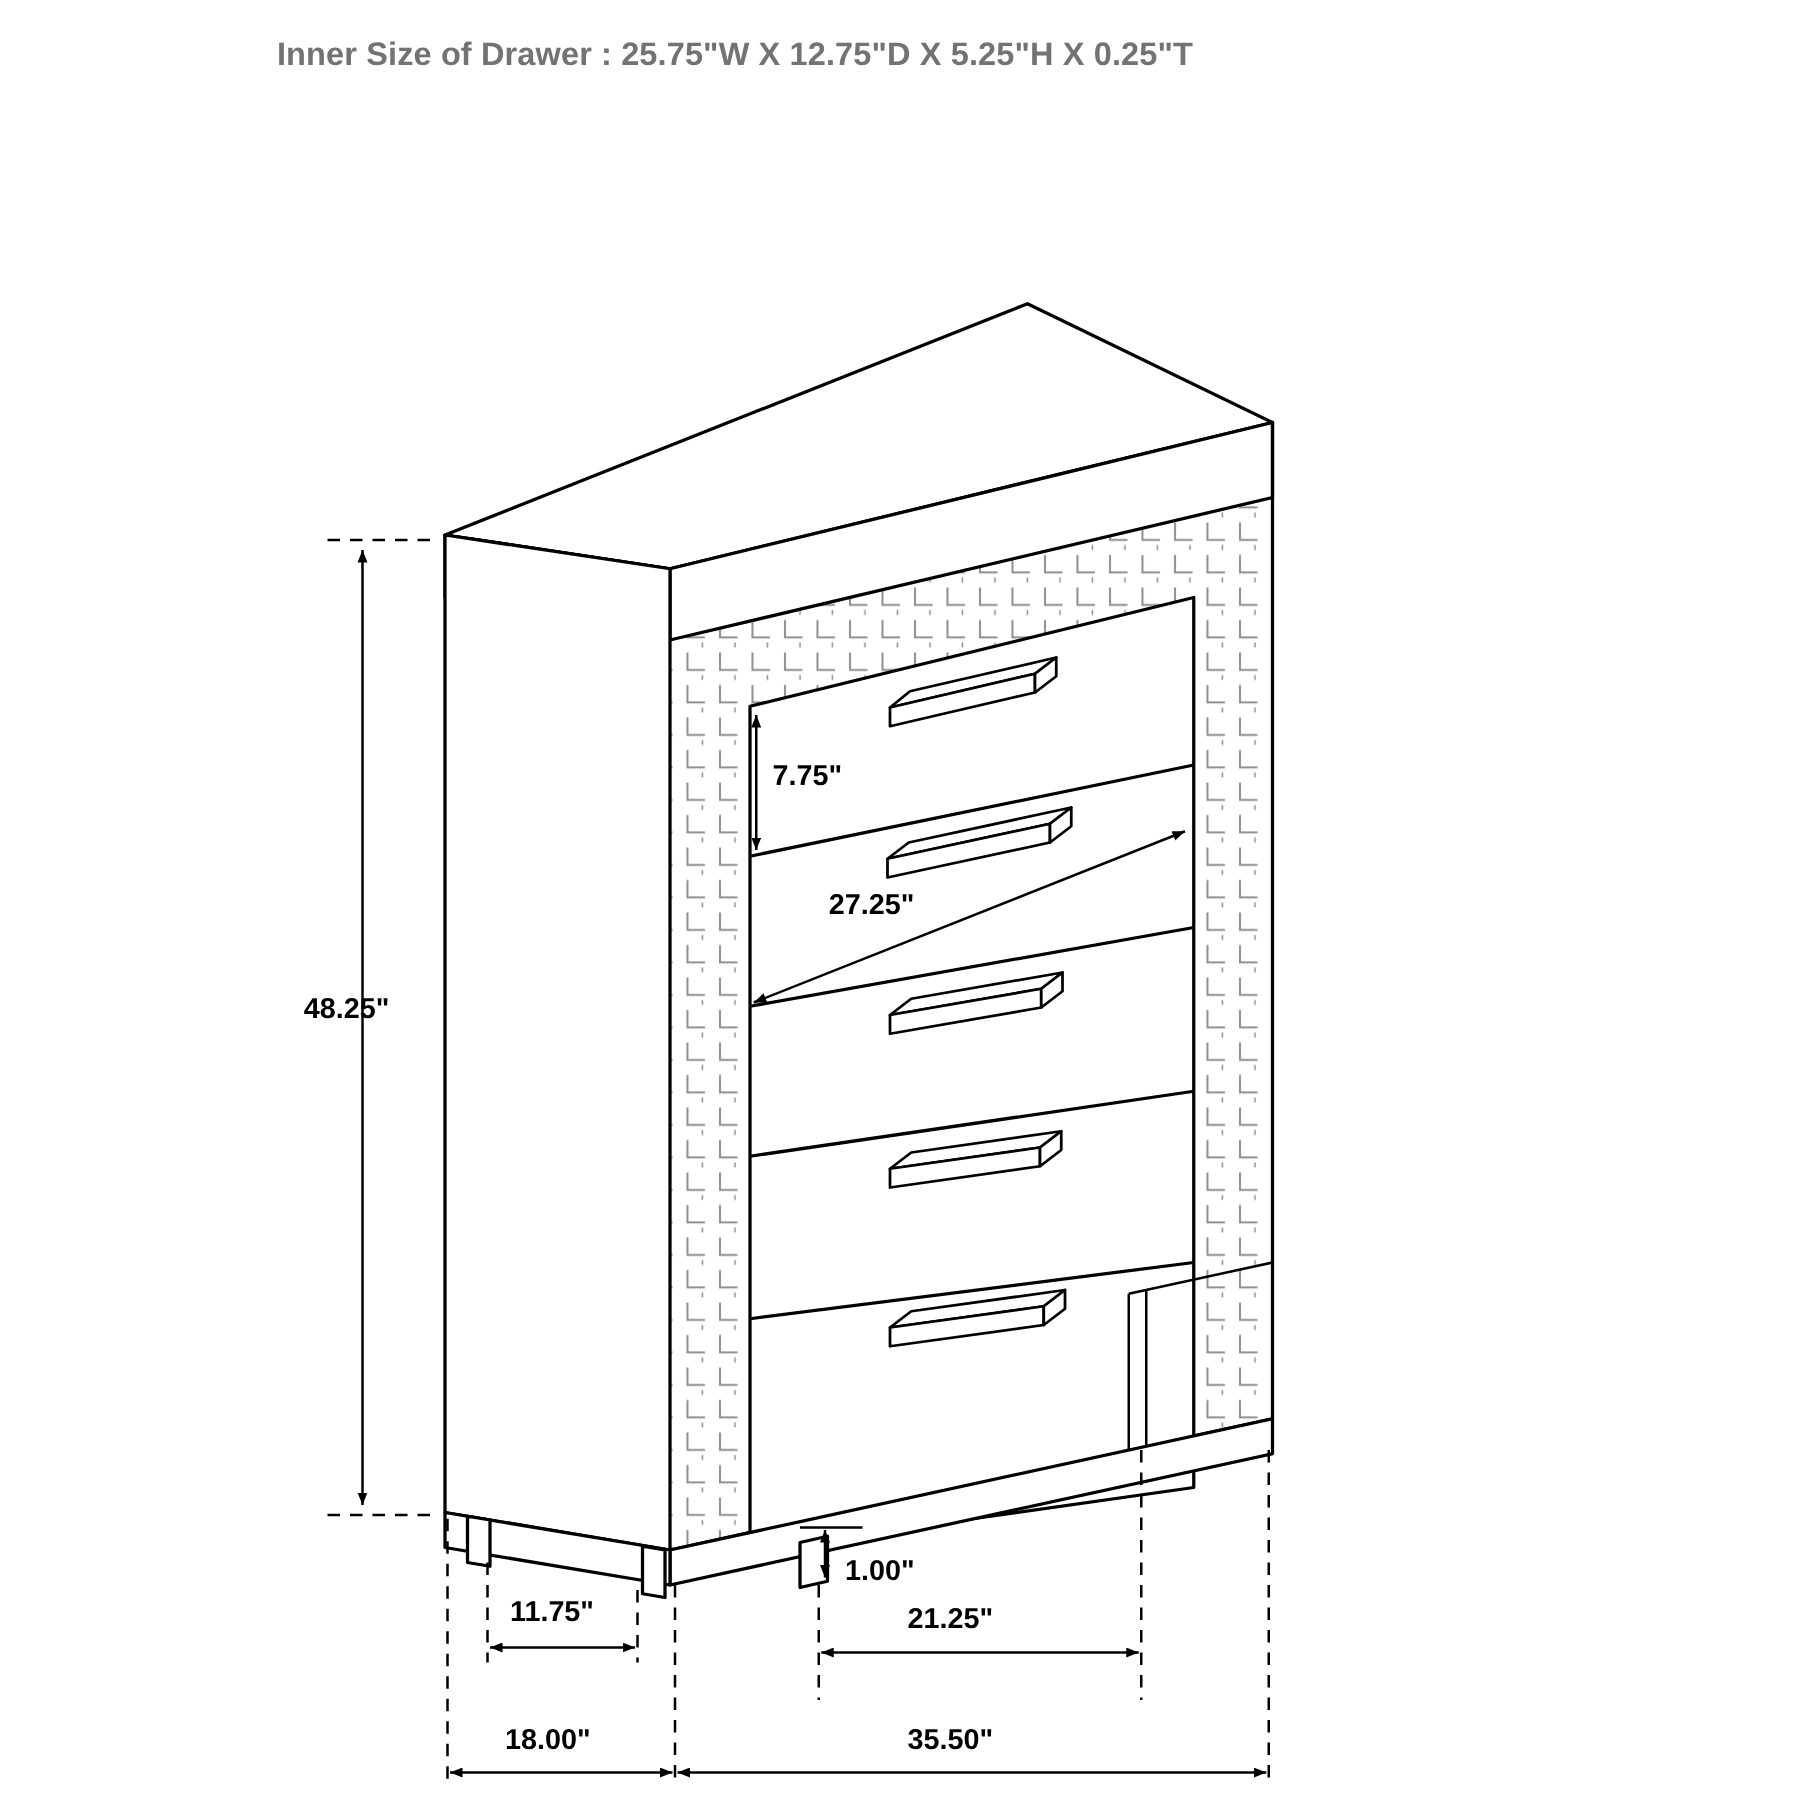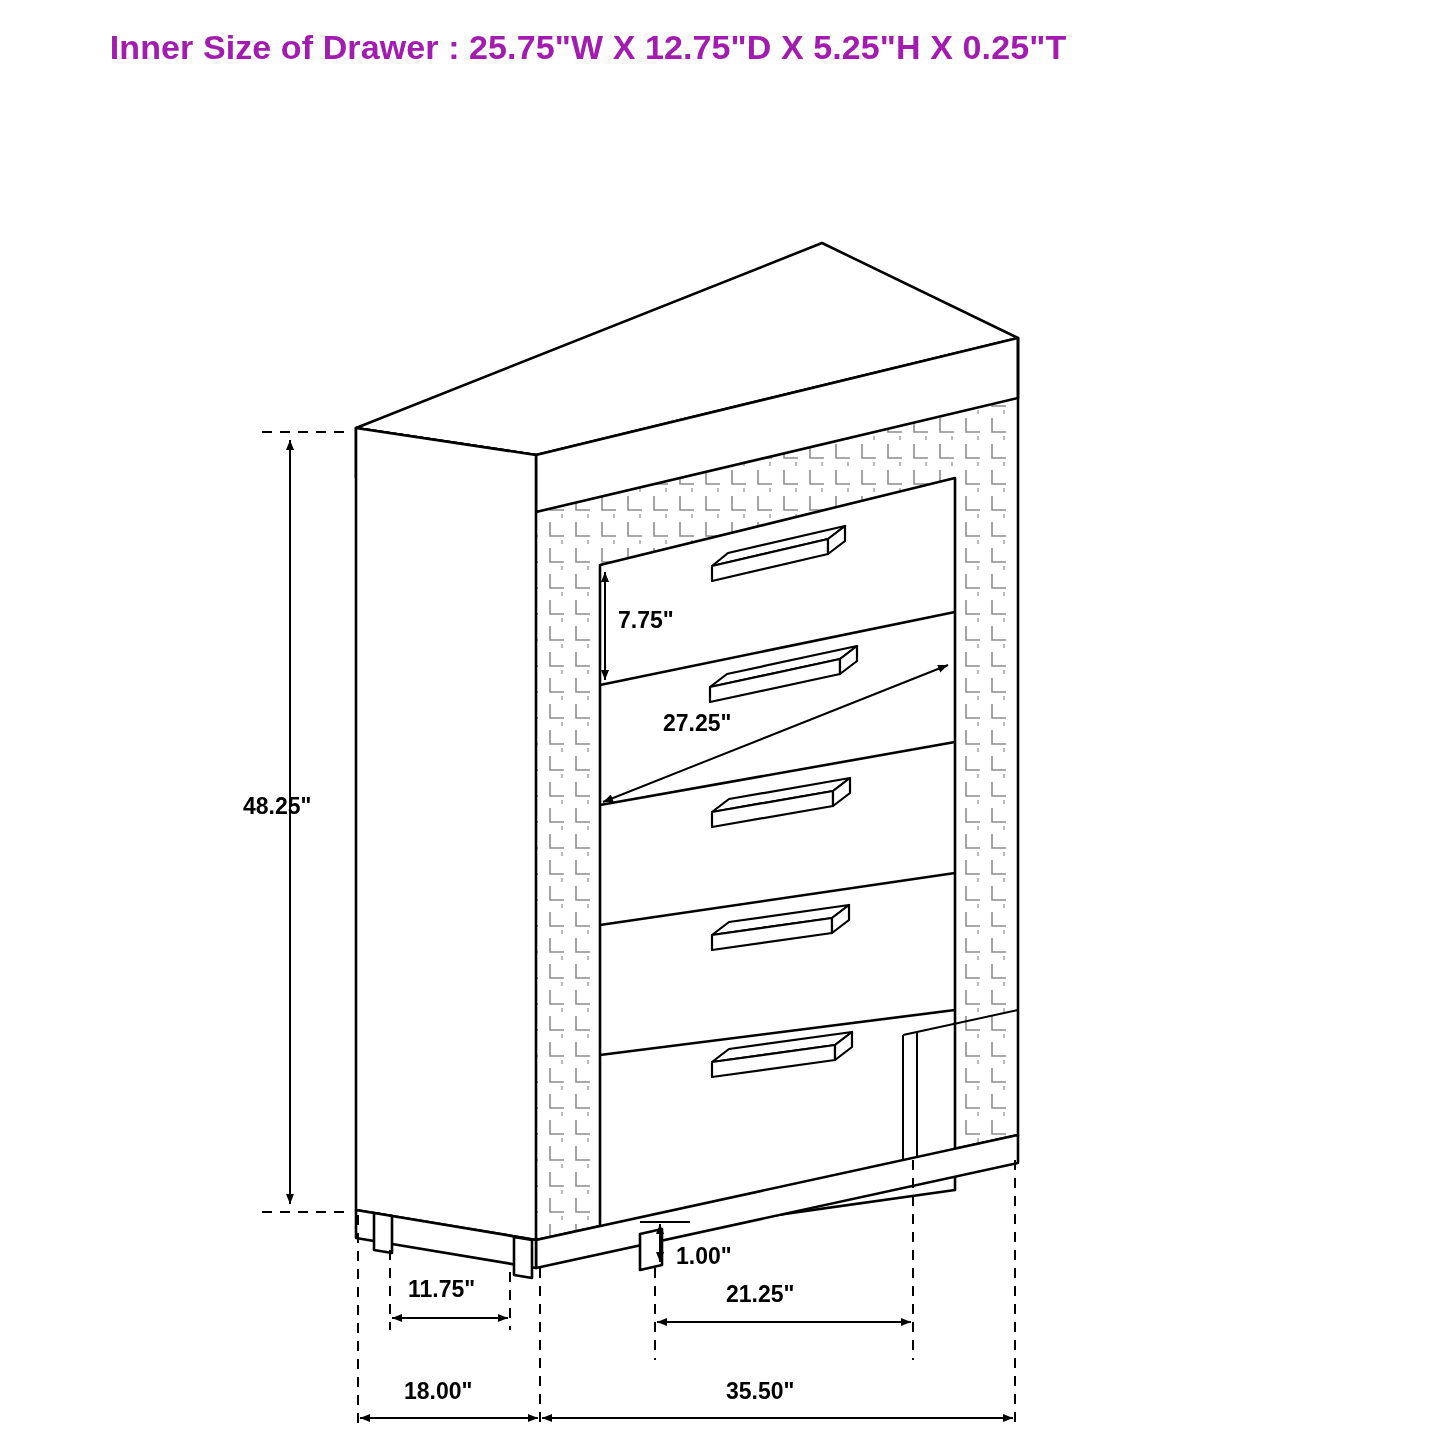--- a/index.html
+++ b/index.html
@@ -21,24 +21,24 @@
     top: 0;
     width: 1445px;
     height: 1445px;
   }
   .title {
     position: absolute;
     top: 28px;
     left: 0;
     width: 1176px;
     text-align: center;
-    font-size: 34px;
+    font-size: 26px;
     font-weight: bold;
     letter-spacing: 0.1px;
-    color: #a21caf;
+    color: #737373;
   }
   svg.drawing {
     position: absolute;
     left: 0;
     top: 0;
     width: 1445px;
     height: 1445px;
   }
   .dim-label {
     position: absolute;

